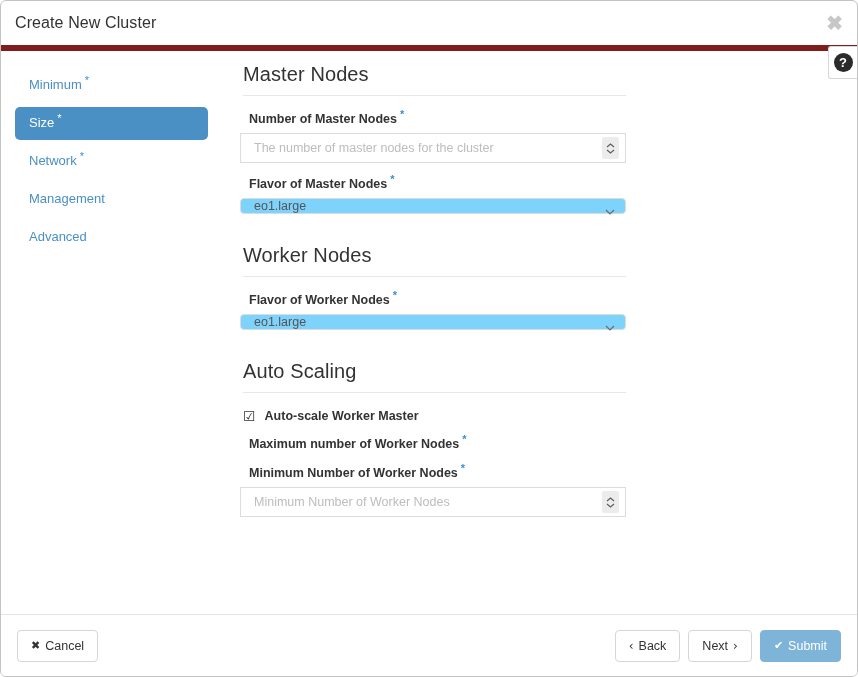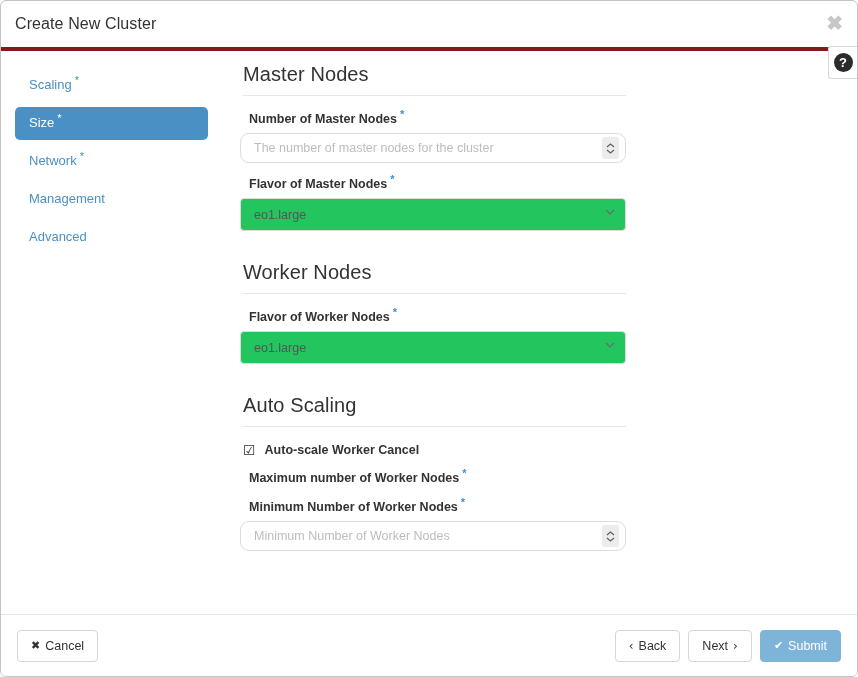--- a/index.html
+++ b/index.html
@@ -28,21 +28,21 @@
     border-radius: 6px;
     overflow: hidden;
     display: flex;
     flex-direction: column;
   }
 
   
   .modal-header {
     height: 50px;
     min-height: 50px;
-    border-bottom: 4px solid #7f1d1d;
+    border-bottom: 6px solid #7f1d1d;
     display: flex;
     align-items: center;
     padding: 0 18px 0 14px;
     box-sizing: border-box;
     position: relative;
   }
   .modal-title {
     font-size: 16px;
     color: #333333;
     font-weight: 400;
@@ -165,21 +165,21 @@
     line-height: 1.2;
   }
 
   .input-wrap { position: relative; }
 
   .text-input {
     width: 386px;
     height: 30px;
     box-sizing: border-box;
     border: 1px solid #dcdcdc;
-    border-radius: 9px;
+    border-radius: 0;
     padding: 0 34px 0 13px;
     font-size: 12.5px;
     color: #555555;
     font-family: "Liberation Sans", sans-serif;
     background: #ffffff;
     outline: none;
   }
   .text-input::placeholder { color: #bdbdbd; }
 
   .spinner {
@@ -195,30 +195,30 @@
     align-items: center;
     justify-content: center;
     gap: 1px;
     cursor: pointer;
   }
   .spinner svg { display: block; }
 
   .select-wrap { position: relative; width: 386px; }
   .select-box {
     width: 386px;
-    height: 33px;
+    height: 16px;
     box-sizing: border-box;
     border: 1px solid #dcdcdc;
     border-radius: 4px;
     padding: 0 28px 0 13px;
     font-size: 12.5px;
     color: #555555;
     display: flex;
     align-items: center;
-    background: #22c55e;
+    background: #7dd3fc;
     cursor: pointer;
   }
   .select-caret {
     position: absolute;
     right: 11px;
     top: 11px;
     pointer-events: none;
   }
 
   .checkbox-row {
@@ -291,21 +291,21 @@
   </div>
 
   <div class="help-btn">
     <span class="help-circle">?</span>
   </div>
 
   <div class="modal-body">
 
     <div class="sidebar">
       <div class="nav-item">
-        <span>Scaling</span><span class="req">*</span>
+        <span>Minimum</span><span class="req">*</span>
       </div>
       <div class="nav-item active">
         <span>Size</span><span class="req">*</span>
       </div>
       <div class="nav-item">
         <span>Network</span><span class="req">*</span>
       </div>
       <div class="nav-item">
         <span>Management</span>
       </div>
@@ -364,21 +364,21 @@
             <svg class="select-caret" width="10" height="6" viewBox="0 0 10 6">
                 <path d="M1 1 L5 5 L9 1" fill="none" stroke="#6b6b6b" stroke-width="1.2"></path>
               </svg>
           </div>
         </div>
 
         <h2 class="section-title spaced">Auto Scaling</h2>
 
         <div class="checkbox-row">
           <span class="cb-glyph">☑</span>
-          <span class="cb-label">Auto-scale Worker Cancel</span>
+          <span class="cb-label">Auto-scale Worker Master</span>
         </div>
 
         <div class="field">
           <label class="field-label">
             <span>Maximum number of Worker Nodes</span><span class="req">*</span>
           </label>
 
         </div>
 
         <div class="field">

